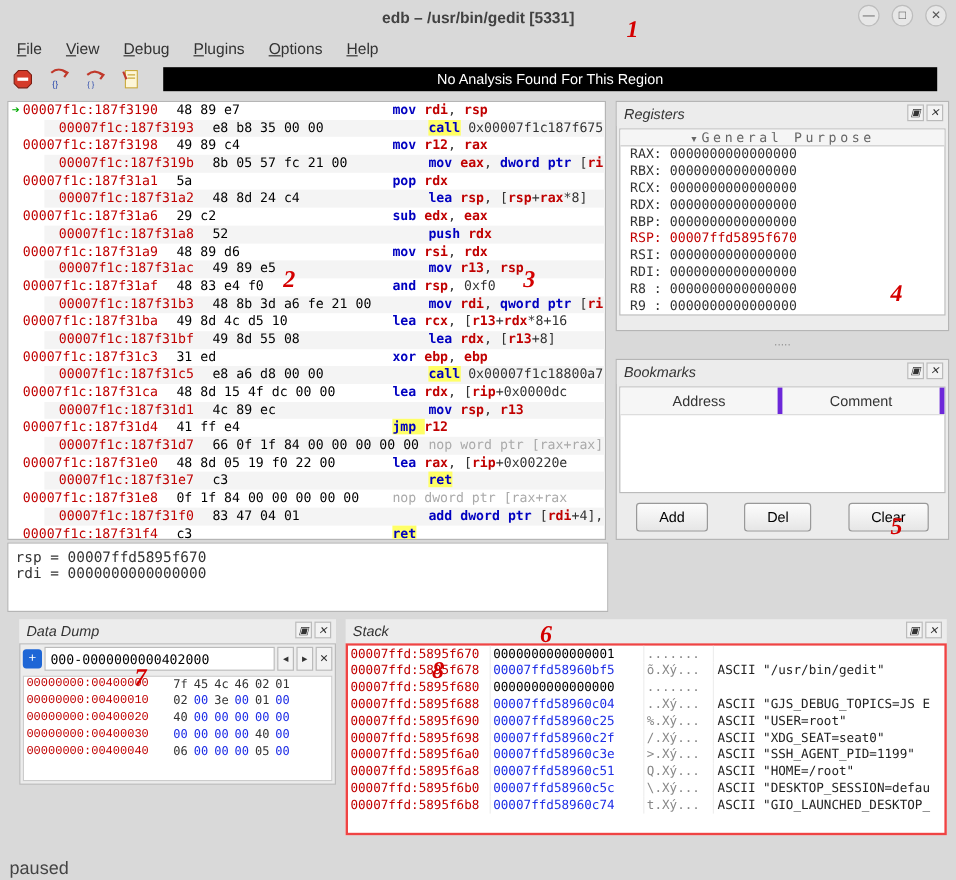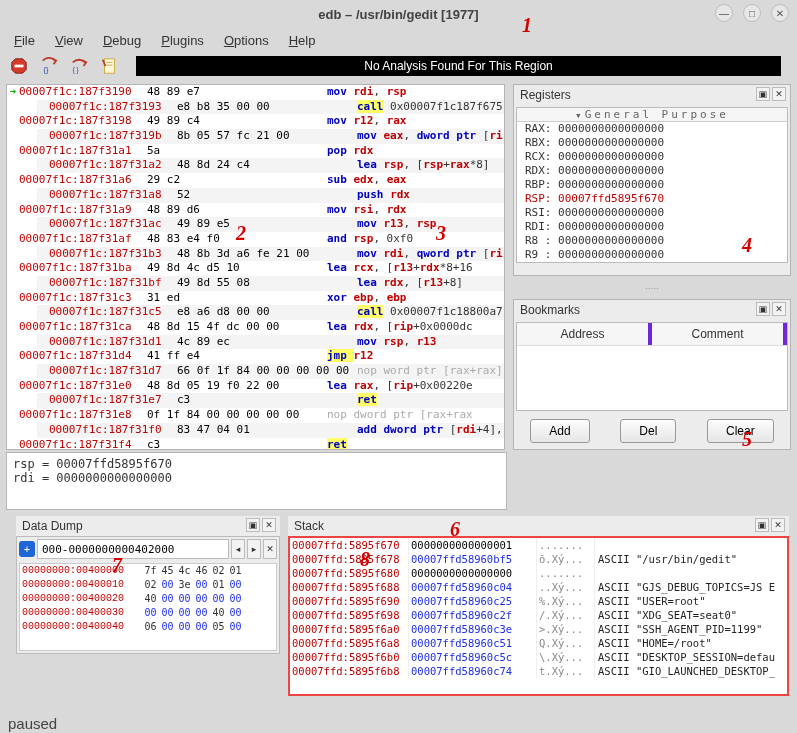--- a/index.html
+++ b/index.html
@@ -22,21 +22,21 @@
 .addr { width:128px; color:#c00000;}
 .hexcol { width:180px; color:#000;}
 .asmcol { flex:1;}
 .mnem { color:#0000c0; font-weight:bold;}
 .reg { color:#c00000; font-weight:bold;}
 .hl { background:#ffff66;}
 .faded { color:#aaa;}
 .divider-v { width:4px; background:#d9d9d9; cursor:col-resize;}
 .rightcol { width:278px; margin:4px 6px 0 0; display:flex; flex-direction:column; gap:6px;}
 .panel { border:1px solid #b5b5b5; background:#ececec; display:flex; flex-direction:column;}
-.panel-hdr { height:20px; display:flex; align-items:center; padding:0 6px; font-size:12px; color:#333; position:relative; background:#ececec;}
+.panel-hdr { height:20px; display:flex; align-items:center; padding:0 6px; font-size:12px; color:#333; position:relative; background:#ececec;font-style:italic;}
 .panel-hdr .pctl { position:absolute; right:4px; top:2px; display:flex; gap:2px;}
 .pctl div { width:14px; height:14px; border:1px solid #bbb; background:#f3f3f3; font-size:9px; display:flex; align-items:center; justify-content:center;}
 .reg-body { background:#fff; border:1px solid #bbb; margin:2px; font-family:monospace; font-size:11px; }
 .reg-title { text-align:center; border-bottom:1px solid #ccc; letter-spacing:3px; color:#666; background:#f5f5f5;}
 .reg-line { padding:0 8px; height:14px; line-height:14px; white-space:nowrap;}
 .reg-line.rsp { color:#c00000;}
 .bm-body { flex:1; background:#fff; border:1px solid #bbb; margin:2px; }
 .bm-hdr { display:flex; border-bottom:1px solid #ddd; background:#f6f6f6;}
 .bm-hdr div { flex:1; text-align:center; padding:4px 0; font-size:12px; border-right:4px solid #6d28d9;}
 .bm-btns { display:flex; gap:10px; padding:6px; justify-content:space-around;}
@@ -71,21 +71,21 @@
 <div class="annot" style="top:14px; left:522px;">1</div>
 <div class="annot" style="top:222px; left:236px;">2</div>
 <div class="annot" style="top:222px; left:436px;">3</div>
 <div class="annot" style="top:234px; left:742px;">4</div>
 <div class="annot" style="top:428px; left:742px;">5</div>
 <div class="annot" style="top:518px; left:450px;">6</div>
 <div class="annot" style="top:554px; left:112px;">7</div>
 <div class="annot" style="top:548px; left:360px;">8</div>
 
 <div class="titlebar">
-  <span class="titlecontent">edb – /usr/bin/gedit [1977]</span>
+  <span class="titlecontent">edb – /usr/bin/gedit [5331]</span>
   <div class="winctl">
     <div class="wbtn">—</div>
     <div class="wbtn">□</div>
     <div class="wbtn">✕</div>
   </div>
 </div>
 
 <div class="menubar">
   <span><u>F</u>ile</span>
   <span><u>V</u>iew</span>

